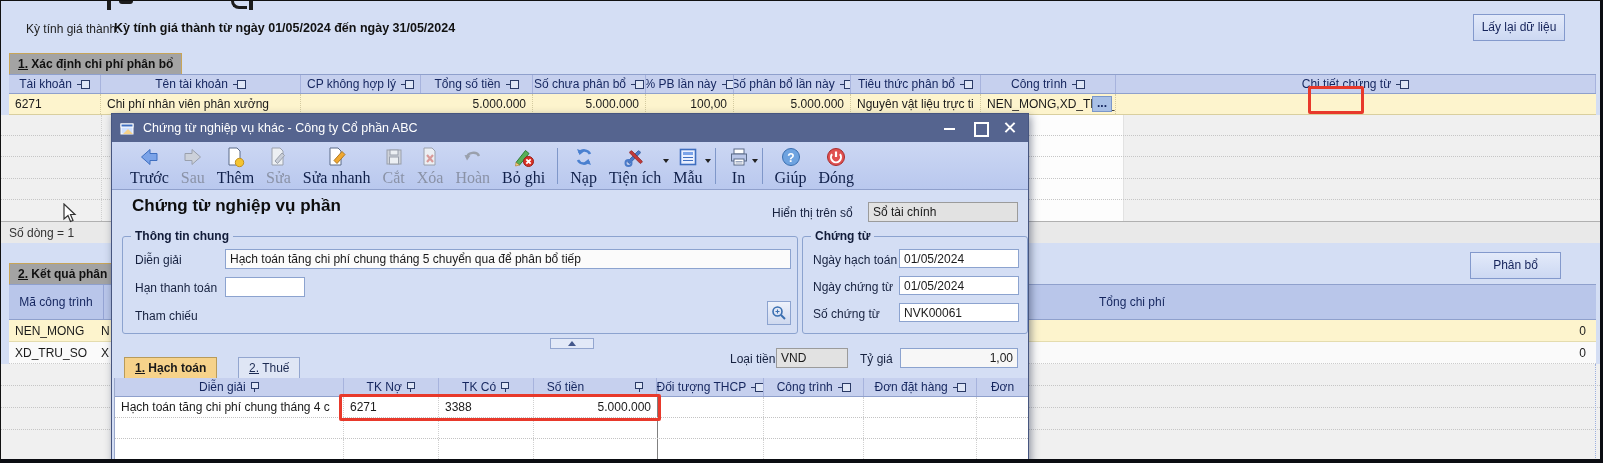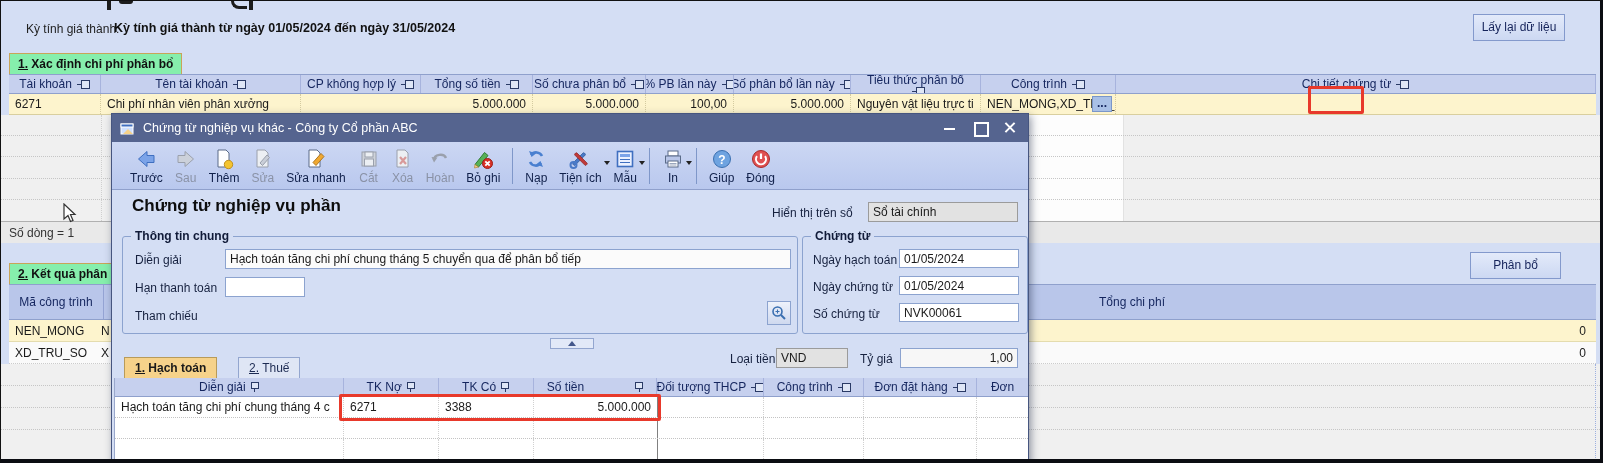--- a/index.html
+++ b/index.html
@@ -10,21 +10,21 @@
 
   
   .clip-mark { position:absolute; background:#1c1c1c; }
   .period-label { top:21px; left:25px; color:#222; }
   .period-value { top:20px; left:113px; font-weight:bold; font-size:12.5px; color:#111; }
   .btn { background:linear-gradient(#e3eafa,#ccd8f2); border:1px solid #8399cc; color:#15235a;
          text-align:center; cursor:default; }
   .reload-btn { top:13px; left:1472px; width:92px; height:27px; line-height:25px; }
   .alloc-btn  { top:251px; left:1469px; width:91px; height:27px; line-height:25px; }
 
-  .sec-tab { position:absolute; height:21px; background:#86efac; border:1px solid #c8a558; border-bottom:none;
+  .sec-tab { position:absolute; height:21px; background:#a3a3a3; border:1px solid #c8a558; border-bottom:none;
              font-weight:bold; padding:3px 8px 0 8px; color:#111; display:block; }
   .sec-tab::first-letter { text-decoration:underline; }
 
   .t1-head { top:73px; left:8px; width:1587px; height:20px; display:flex; background:#c6d0ee;
              border-top:1px solid #8fa0cc; border-bottom:1px solid #8fa0cc; }
   .t1-head .hc { position:relative; display:flex; align-items:center; justify-content:center;
                  color:#14255e; border-right:1px solid #a7b3dd; height:100%; font-size:12px; white-space:nowrap; overflow:hidden; }
   .t1-row { top:93px; left:8px; width:1587px; height:21px; display:flex; background:#fdf4cd; border-bottom:1px solid #d9cf9f; }
   .t1-row .rc { position:relative; height:100%; display:flex; align-items:center; border-right:1px dotted #d4cba0; white-space:nowrap; overflow:hidden; }
   .num { justify-content:flex-end; padding-right:6px; }
@@ -64,21 +64,21 @@
   .wc { width:16px; height:16px; position:relative; cursor:default; }
   .wc-min::after { content:""; position:absolute; left:2px; top:8px; width:11px; height:2px; background:#fff; }
   .wc-max::after { content:""; position:absolute; left:2px; top:2px; width:11px; height:11px; border:2px solid #fff; }
   .wc-close::before,.wc-close::after { content:""; position:absolute; left:7px; top:1px; width:2px; height:13px; background:#fff; }
   .wc-close::before { transform:rotate(45deg); } .wc-close::after { transform:rotate(-45deg); }
 
   .toolbar { position:absolute; left:0; top:28px; width:100%; height:48px; background:linear-gradient(#ccd7f3,#b9c8ee);
              border-bottom:1px solid #8fa0cc; display:flex; align-items:center; padding-left:12px; }
   .tbtn { display:flex; flex-direction:column; align-items:center; padding:2px 6px; position:relative; cursor:default; }
   .tbtn .ticon { height:23px; display:flex; align-items:flex-end; }
-  .tbtn .tlabel { font-size:12px; color:#10204a; margin-top:1px; white-space:nowrap; }
+  .tbtn .tlabel { font-size:16px; color:#10204a; margin-top:1px; white-space:nowrap;font-family:Liberation Serif, serif; }
   .tbtn.dis .tlabel { color:#8a92a6; }
   .caret { position:absolute; right:-2px; top:16px; width:0; height:0; border-left:3.5px solid transparent;
            border-right:3.5px solid transparent; border-top:4px solid #222; }
   .tsep { width:1px; height:36px; background:#7f97c9; margin:0 6px; }
 
   .dlg-heading { left:20px; top:82px; font-size:17px; font-weight:bold; color:#0d0d0d; }
   .field { position:absolute; border:1px solid #8ca3cf; background:#fff; height:20px; padding:2px 4px 0 4px; white-space:nowrap; overflow:hidden; }
   .field.gray { background:#e2e2e2; border-color:#9b9b9b; }
   .field.right { text-align:right; }
   .lbl { position:absolute; color:#16213f; white-space:nowrap; }
@@ -145,21 +145,21 @@
         <span class="pin-h"></span>
       </div>
     <div class="hc" style="width:88px;">
         <span>% PB lần này</span>
         <span class="pin-h"></span>
       </div>
     <div class="hc" style="width:117px;">
         <span>Số phân bổ lần này</span>
         <span class="pin-h"></span>
       </div>
-    <div class="hc" style="width:130px;flex-direction:column;">
+    <div class="hc" style="width:130px;">
         <span>Tiêu thức phân bổ</span>
         <span class="pin-h"></span>
       </div>
     <div class="hc" style="width:135px;">
         <span>Công trình</span>
         <span class="pin-h"></span>
       </div>
     <div class="hc" style="width:480px;">
         <span>Chi tiết chứng từ</span>
         <span class="pin-h"></span>

